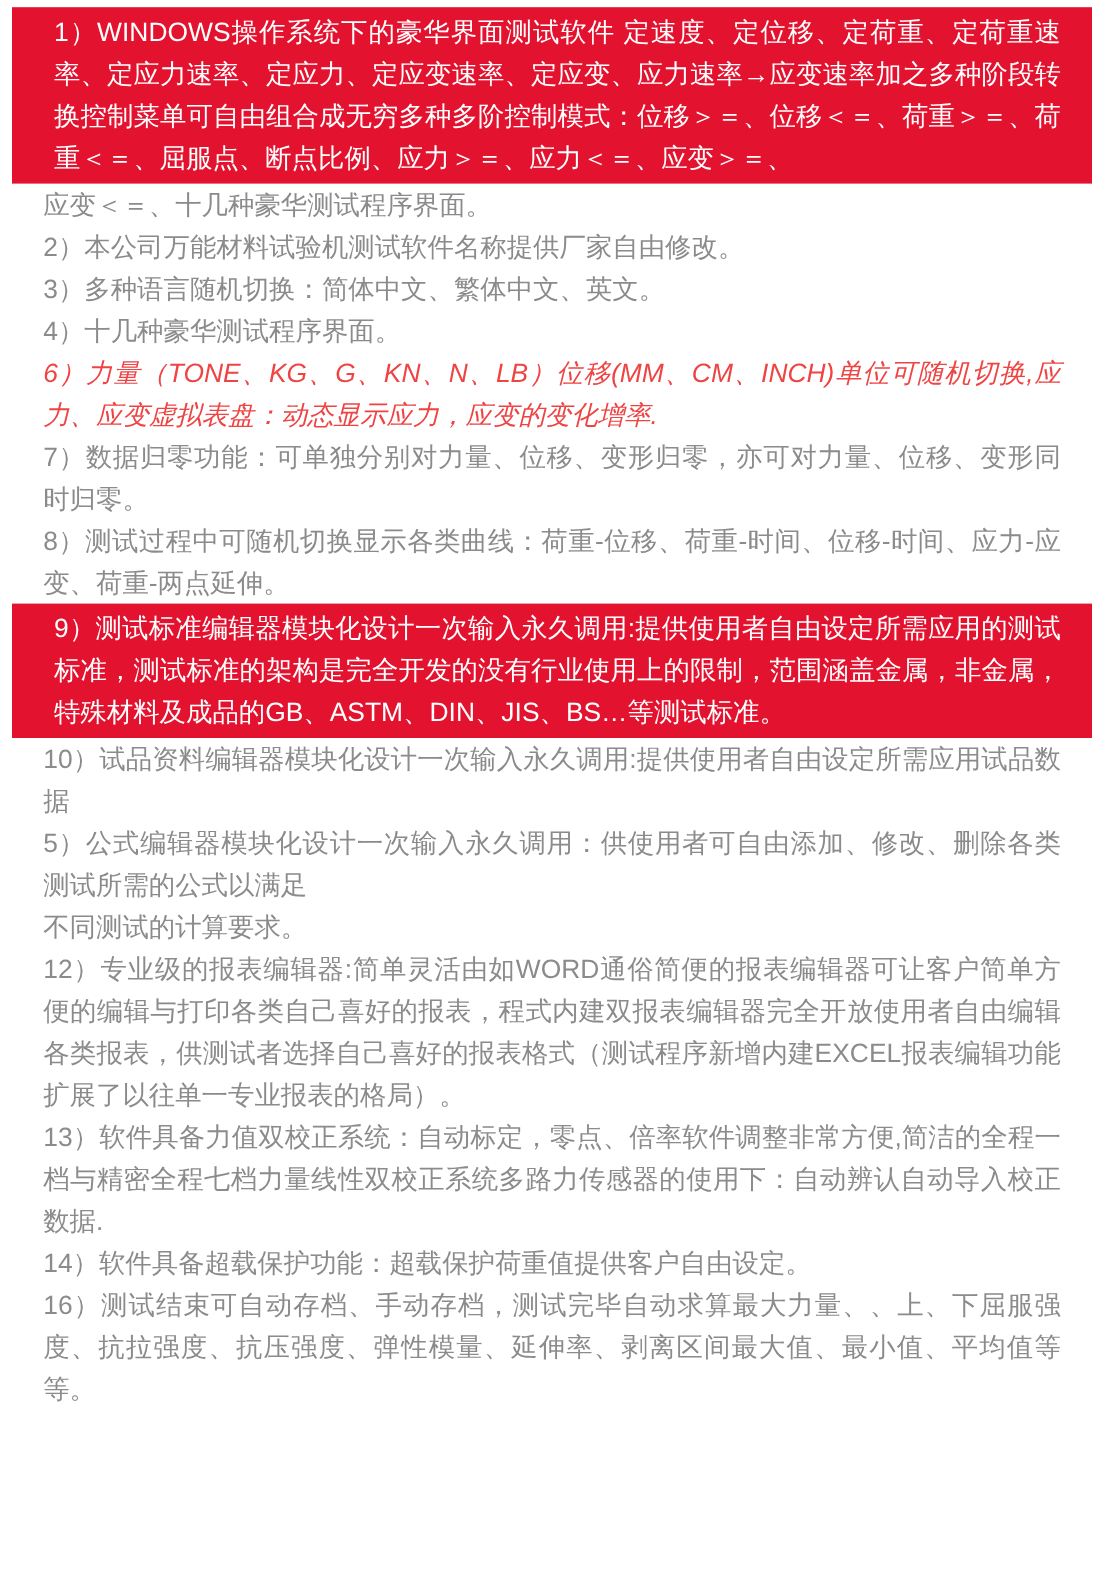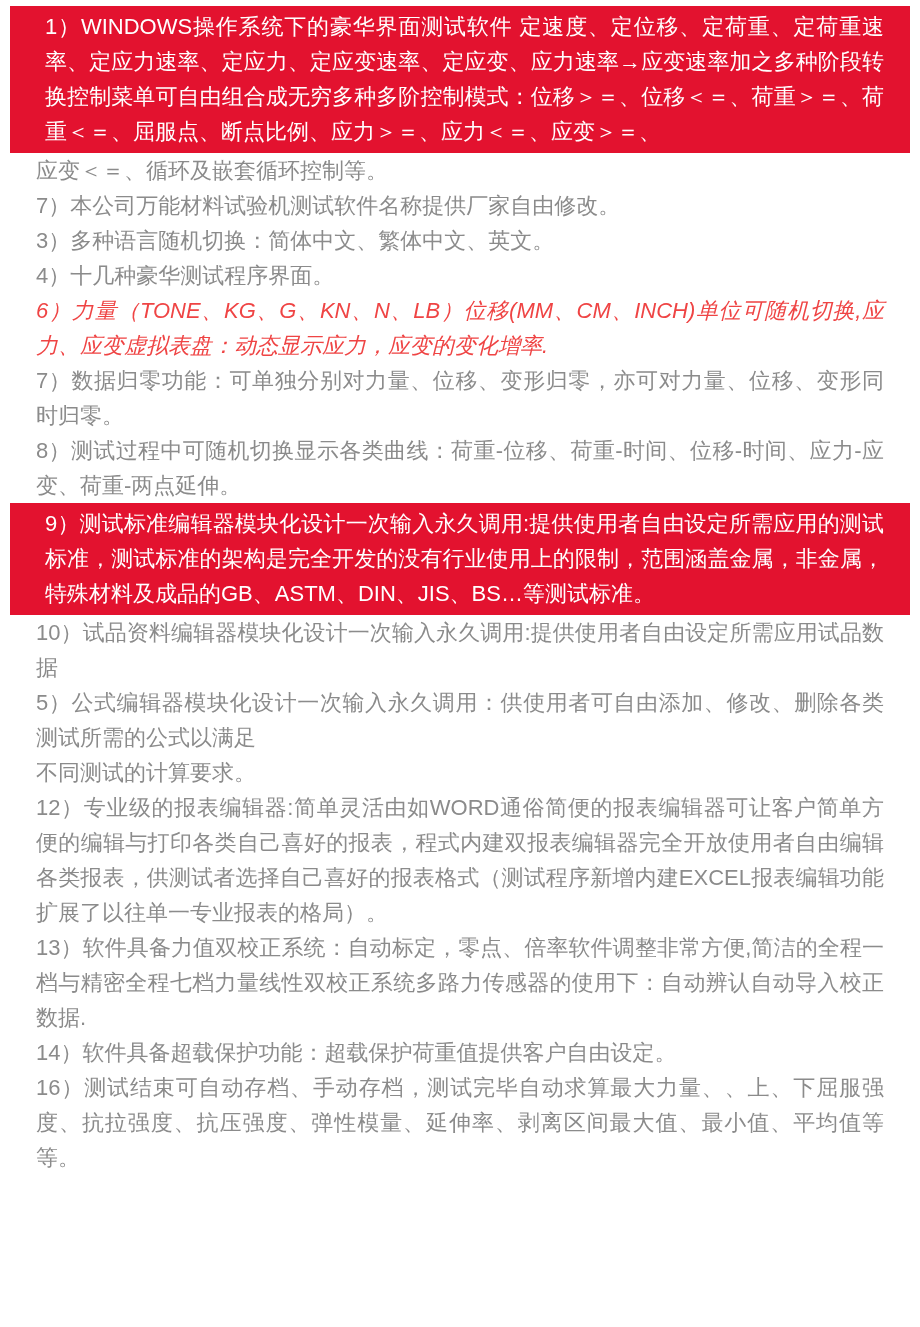--- a/index.html
+++ b/index.html
@@ -36,22 +36,22 @@
     padding-bottom: 4px;
     padding-left: 35px;
   }
 </style>
 </head>
 <body style="background: rgb(255, 255, 255);">
 
 <div class="doc">
   <div id="paragraphs">
       <p class="para hl" style="background: rgb(227, 18, 47); color: rgb(255, 255, 255);">1）WINDOWS操作系统下的豪华界面测试软件 定速度、定位移、定荷重、定荷重速率、定应力速率、定应力、定应变速率、定应变、应力速率→应变速率加之多种阶段转换控制菜单可自由组合成无穷多种多阶控制模式：位移＞＝、位移＜＝、荷重＞＝、荷重＜＝、屈服点、断点比例、应力＞＝、应力＜＝、应变＞＝、</p>
-      <p class="para" style="color: rgb(139, 139, 139);">应变＜＝、循环及嵌套循环控制等。</p>
-      <p class="para" style="color: rgb(139, 139, 139);">7）本公司万能材料试验机测试软件名称提供厂家自由修改。</p>
+      <p class="para" style="color: rgb(139, 139, 139);">应变＜＝、十几种豪华测试程序界面。</p>
+      <p class="para" style="color: rgb(139, 139, 139);">2）本公司万能材料试验机测试软件名称提供厂家自由修改。</p>
       <p class="para" style="color: rgb(139, 139, 139);">3）多种语言随机切换：简体中文、繁体中文、英文。</p>
       <p class="para" style="color: rgb(139, 139, 139);">4）十几种豪华测试程序界面。</p>
       <p class="para" style="color: #ef4444; font-style: italic;">6）力量（TONE、KG、G、KN、N、LB）位移(MM、CM、INCH)单位可随机切换,应力、应变虚拟表盘：动态显示应力，应变的变化增率.</p>
       <p class="para" style="color: rgb(139, 139, 139);">7）数据归零功能：可单独分别对力量、位移、变形归零，亦可对力量、位移、变形同时归零。</p>
       <p class="para" style="color: rgb(139, 139, 139);">8）测试过程中可随机切换显示各类曲线：荷重-位移、荷重-时间、位移-时间、应力-应变、荷重-两点延伸。</p>
       <p class="para hl" style="background: rgb(227, 18, 47); color: rgb(255, 255, 255);">9）测试标准编辑器模块化设计一次输入永久调用:提供使用者自由设定所需应用的测试标准，测试标准的架构是完全开发的没有行业使用上的限制，范围涵盖金属，非金属，特殊材料及成品的GB、ASTM、DIN、JIS、BS…等测试标准。</p>
       <p class="para" style="color: rgb(139, 139, 139);">10）试品资料编辑器模块化设计一次输入永久调用:提供使用者自由设定所需应用试品数据</p>
       <p class="para" style="color: rgb(139, 139, 139);">5）公式编辑器模块化设计一次输入永久调用：供使用者可自由添加、修改、删除各类测试所需的公式以满足</p>
       <p class="para" style="color: rgb(139, 139, 139);">不同测试的计算要求。</p>
       <p class="para" style="color: rgb(139, 139, 139);">12）专业级的报表编辑器:简单灵活由如WORD通俗简便的报表编辑器可让客户简单方便的编辑与打印各类自己喜好的报表，程式内建双报表编辑器完全开放使用者自由编辑各类报表，供测试者选择自己喜好的报表格式（测试程序新增内建EXCEL报表编辑功能扩展了以往单一专业报表的格局）。</p>

